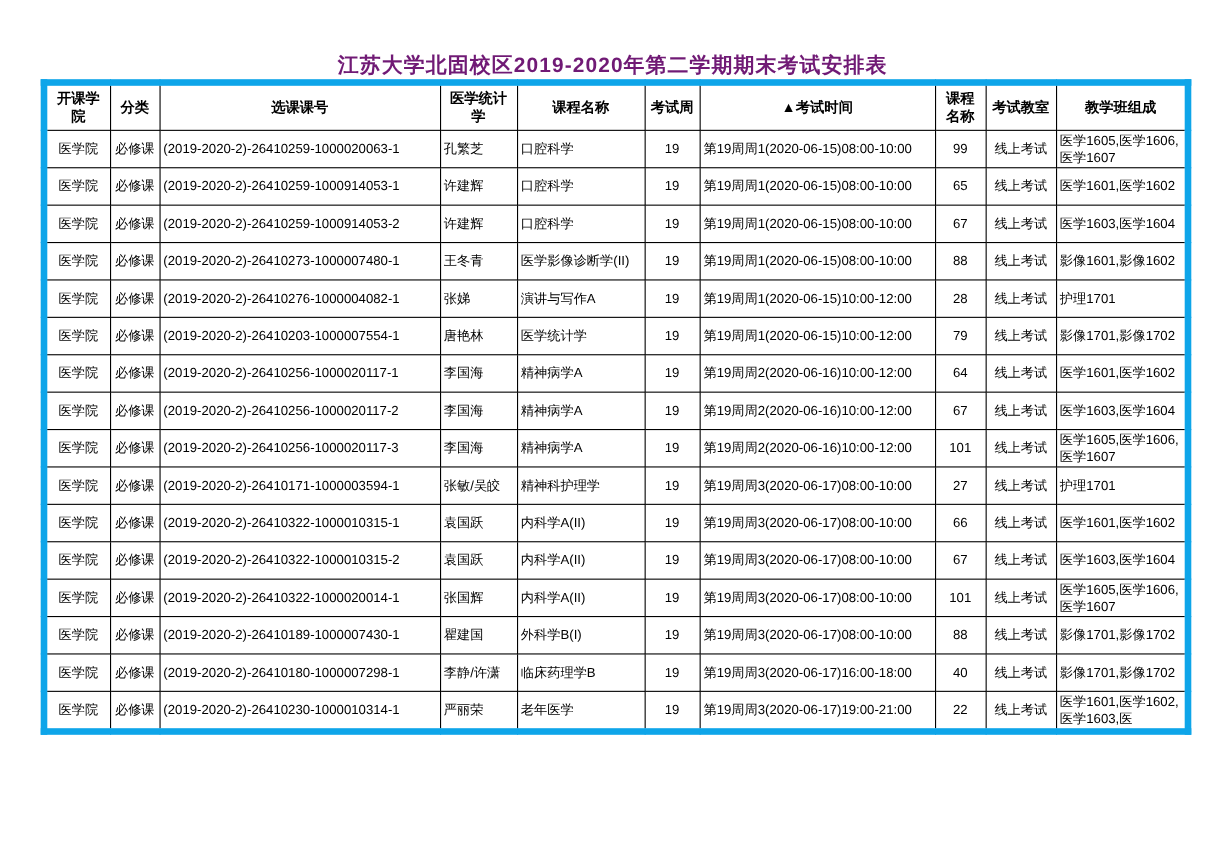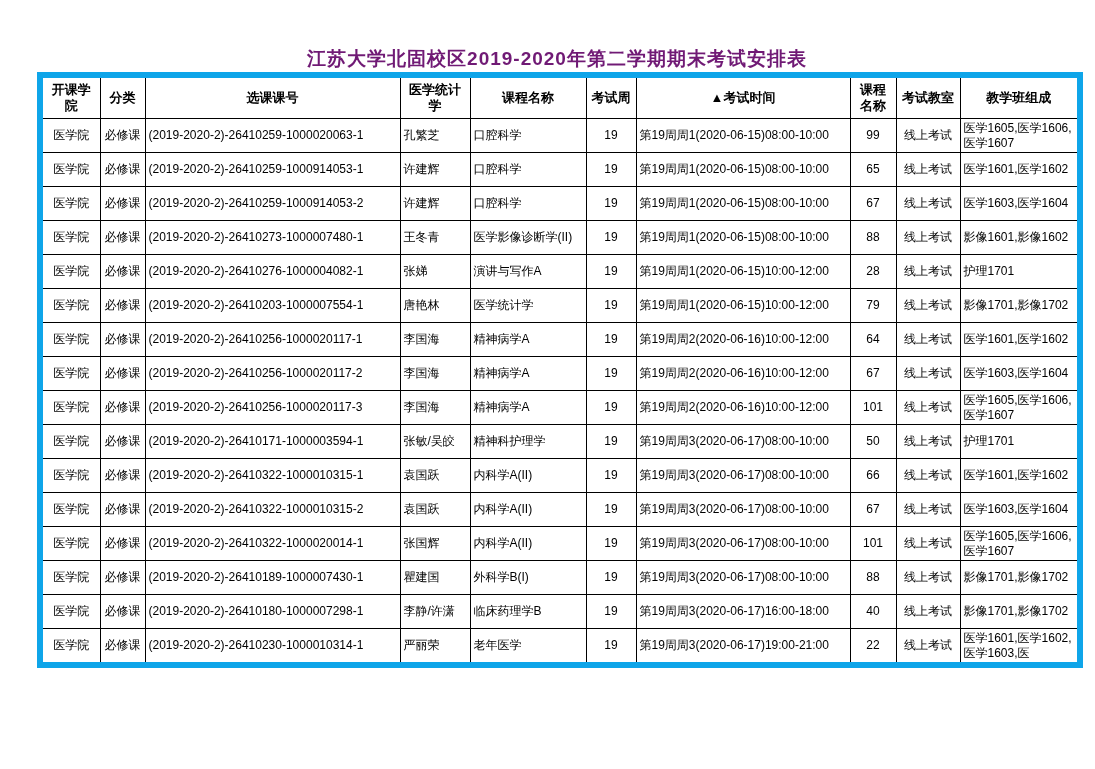--- a/index.html
+++ b/index.html
@@ -213,21 +213,21 @@
           <td class="al">医学1605,医学1606,医学1607</td>
         </tr>
         <tr>
           <td class="ac">医学院</td>
           <td class="ac">必修课</td>
           <td class="al code">(2019-2020-2)-26410171-1000003594-1</td>
           <td class="al">张敏/吴皎</td>
           <td class="al course">精神科护理学</td>
           <td class="ac">19</td>
           <td class="al time">第19周周3(2020-06-17)08:00-10:00</td>
-          <td class="ac">50</td>
+          <td class="ac">27</td>
           <td class="ac">线上考试</td>
           <td class="al">护理1701</td>
         </tr>
         <tr>
           <td class="ac">医学院</td>
           <td class="ac">必修课</td>
           <td class="al code">(2019-2020-2)-26410322-1000010315-1</td>
           <td class="al">袁国跃</td>
           <td class="al course">内科学A(II)</td>
           <td class="ac">19</td>

